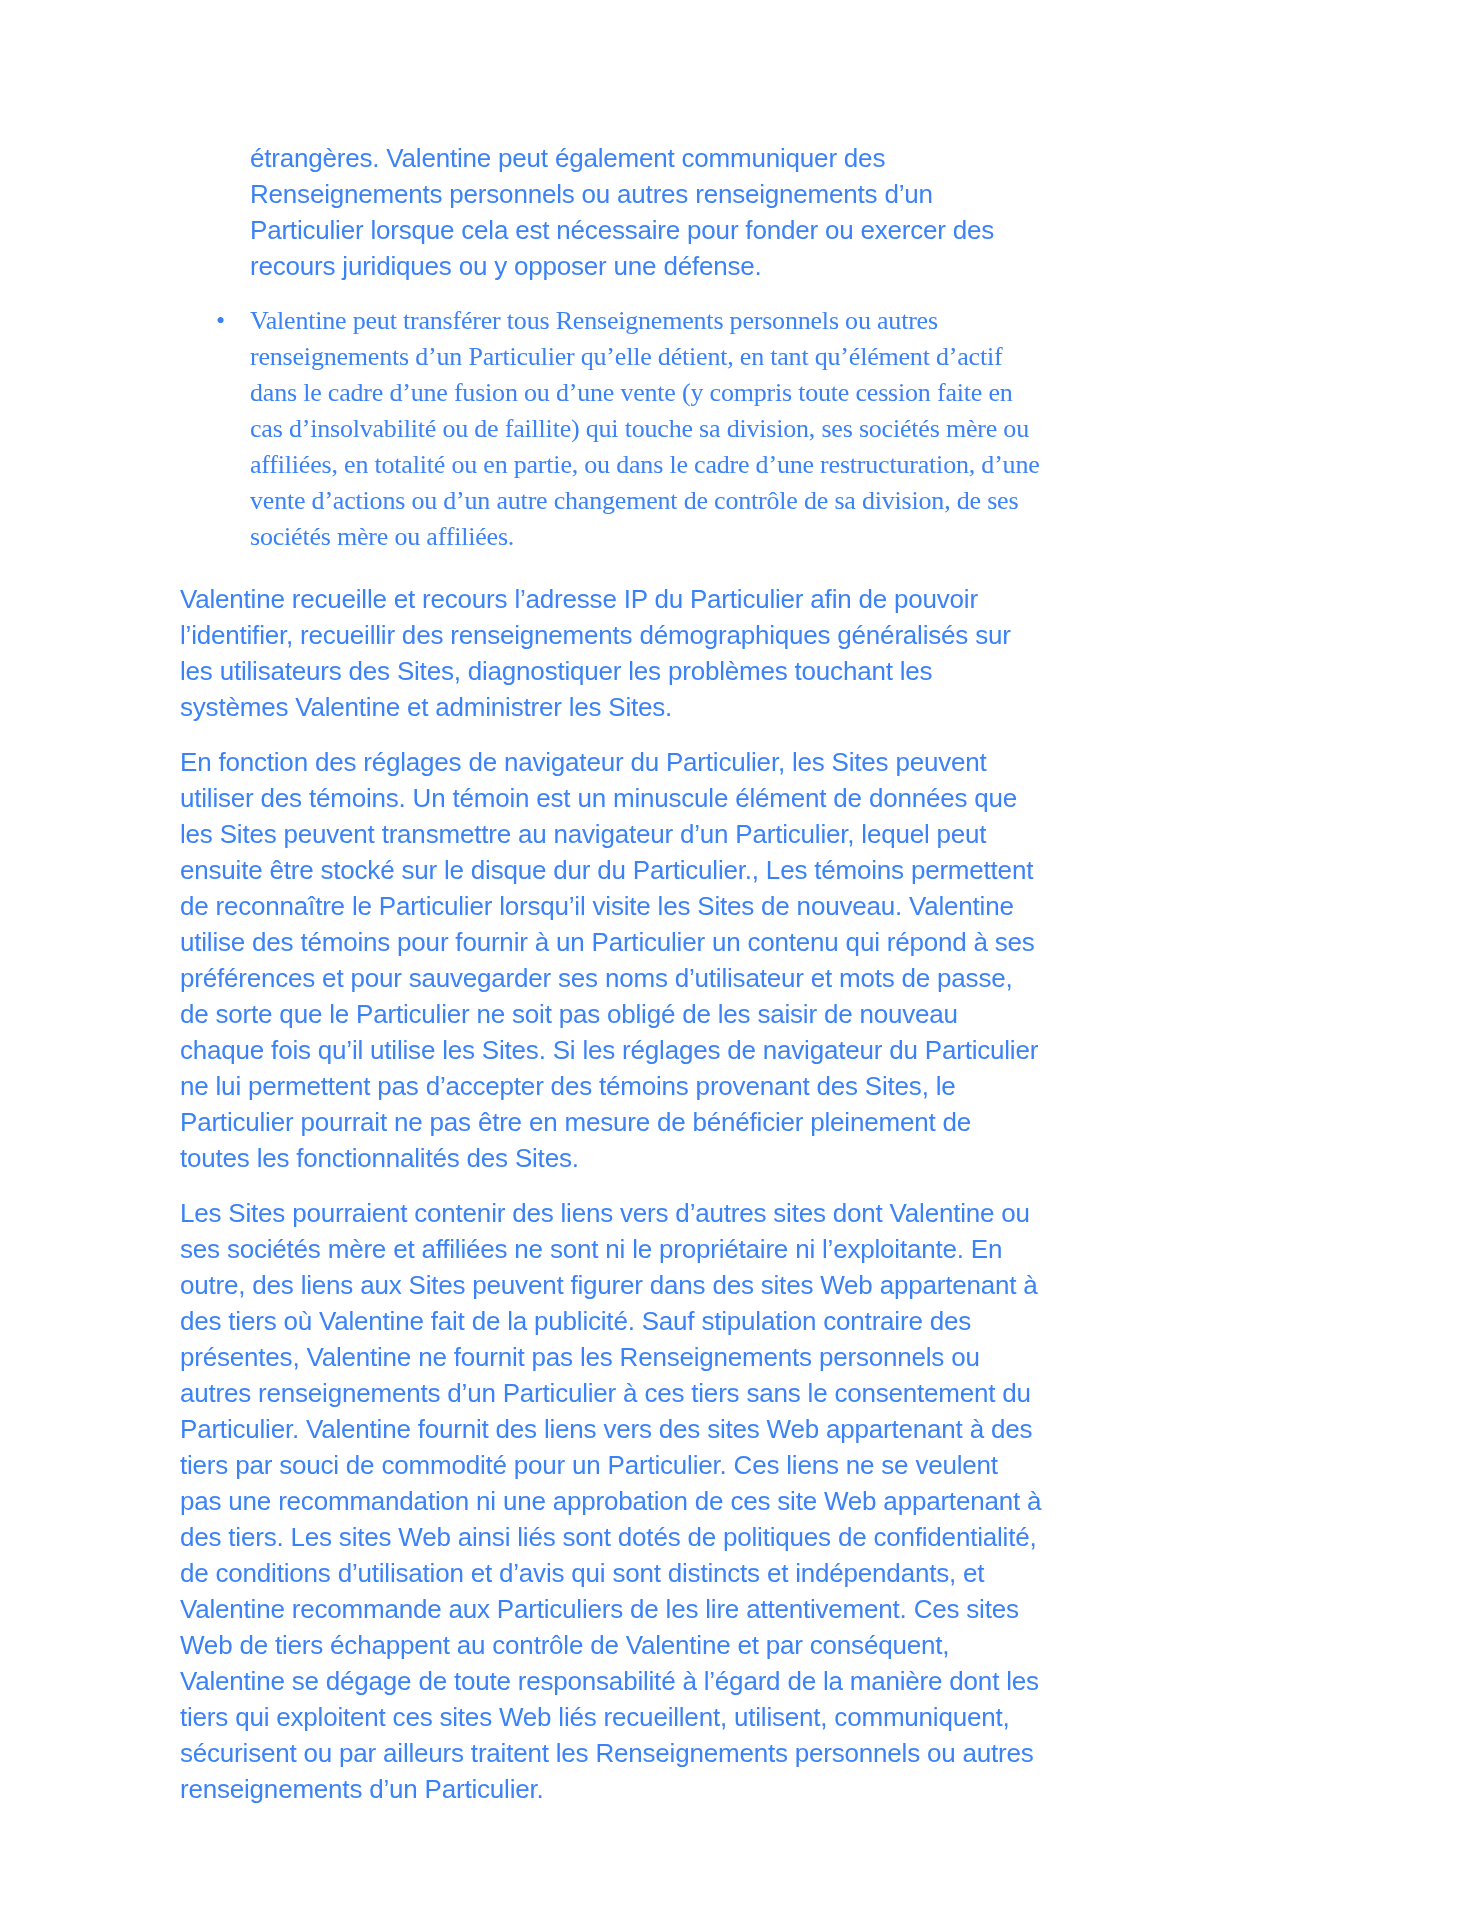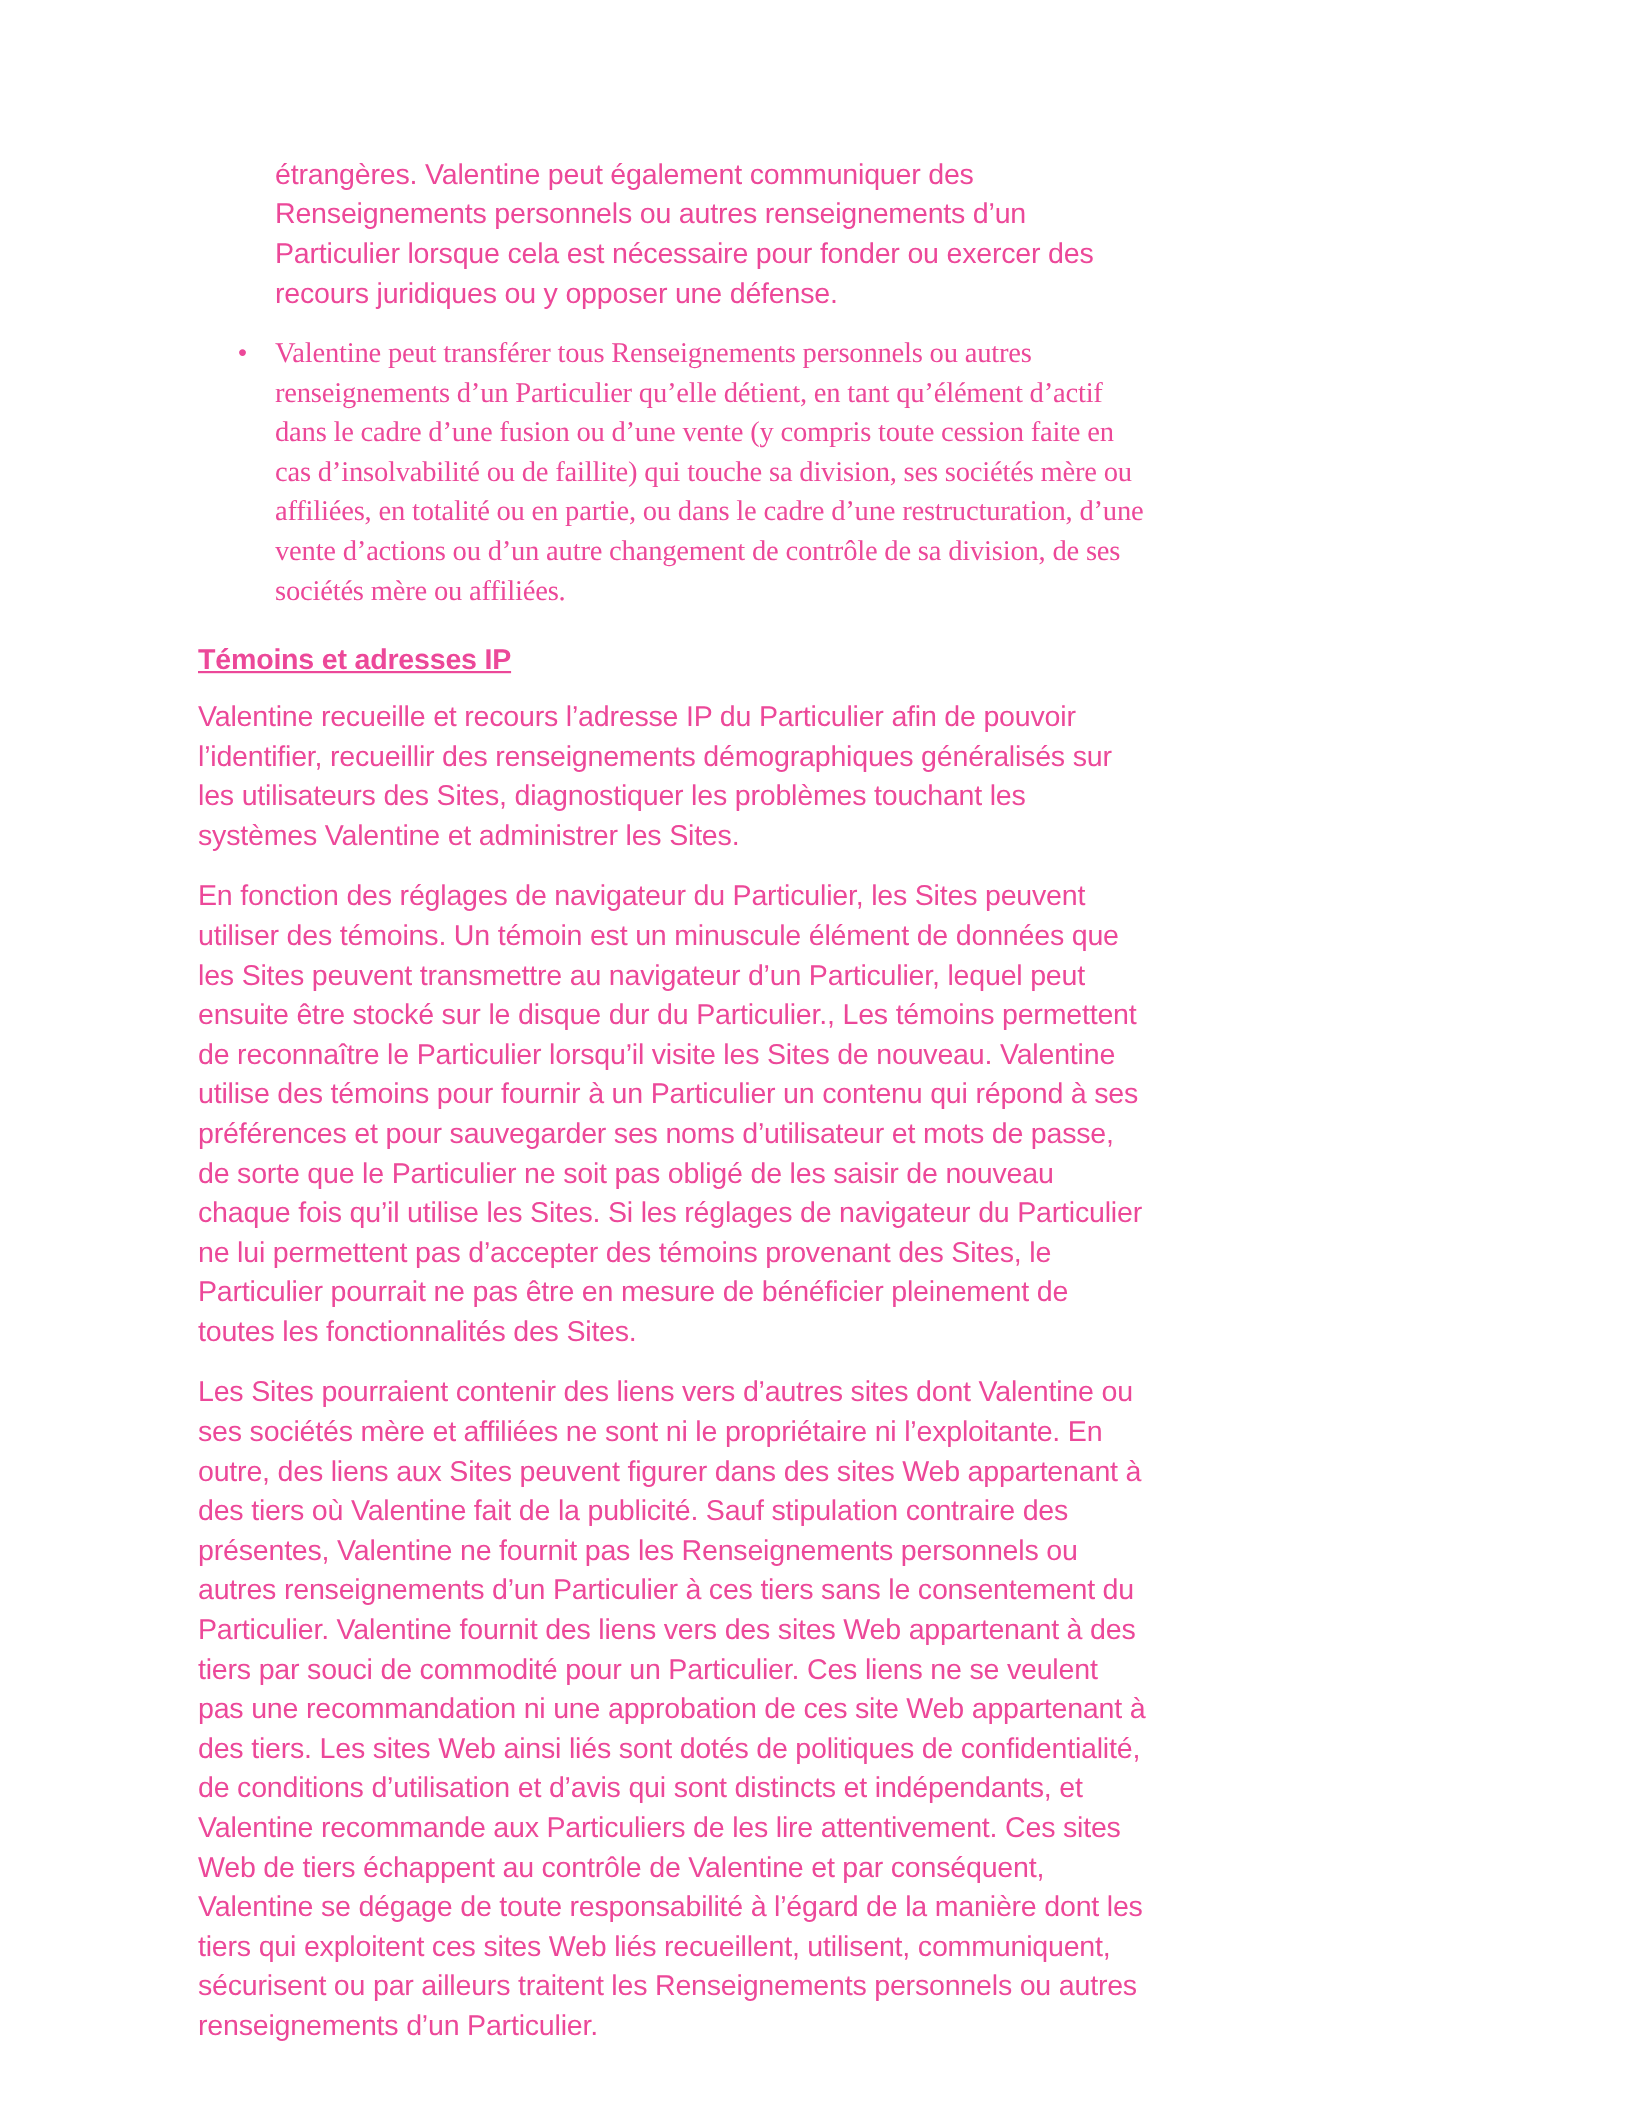--- a/index.html
+++ b/index.html
@@ -5,21 +5,21 @@
   html, body {
     margin: 0;
     padding: 0;
     background: #ffffff;
   }
   .page {
     position: relative;
     width: 1484px;
     height: 1920px;
     background: #ffffff;
-    color: #ec4899;
+    color: #3b82f6;
     font-family: "Liberation Sans", sans-serif;
     font-size: 26px;
     line-height: 36px;
     letter-spacing: -0.2px;
     overflow: hidden;
   }
   .content {
     box-sizing: content-box;
     padding: 140px 0 0 180px;
     width: 862px;
@@ -61,21 +61,20 @@
 
 <div class="page">
   <div class="content">
 
     <p class="para indent">étrangères. Valentine peut également communiquer des Renseignements personnels ou autres renseignements d’un Particulier lorsque cela est nécessaire pour fonder ou exercer des recours juridiques ou y opposer une défense.</p>
 
     <ul class="bullet-list">
       <li class="bullet-item">Valentine peut transférer tous Renseignements personnels ou autres renseignements d’un Particulier qu’elle détient, en tant qu’élément d’actif dans le cadre d’une fusion ou d’une vente (y compris toute cession faite en cas d’insolvabilité ou de faillite) qui touche sa division, ses sociétés mère ou affiliées, en totalité ou en partie, ou dans le cadre d’une restructuration, d’une vente d’actions ou d’un autre changement de contrôle de sa division, de ses sociétés mère ou affiliées.</li>
     </ul>
 
-    <h2 class="section-heading">Témoins et adresses IP</h2>
 
     <p class="para">Valentine recueille et recours l’adresse IP du Particulier afin de pouvoir l’identifier, recueillir des renseignements démographiques généralisés sur les utilisateurs des Sites, diagnostiquer les problèmes touchant les systèmes Valentine et administrer les Sites.</p>
 
     <p class="para">En fonction des réglages de navigateur du Particulier, les Sites peuvent utiliser des témoins. Un témoin est un minuscule élément de données que les Sites peuvent transmettre au navigateur d’un Particulier, lequel peut ensuite être stocké sur le disque dur du Particulier., Les témoins permettent de reconnaître le Particulier lorsqu’il visite les Sites de nouveau. Valentine utilise des témoins pour fournir à un Particulier un contenu qui répond à ses préférences et pour sauvegarder ses noms d’utilisateur et mots de passe, de sorte que le Particulier ne soit pas obligé de les saisir de nouveau chaque fois qu’il utilise les Sites. Si les réglages de navigateur du Particulier ne lui permettent pas d’accepter des témoins provenant des Sites, le Particulier pourrait ne pas être en mesure de bénéficier pleinement de toutes les fonctionnalités des Sites.</p>
 
 
     <p class="para">Les Sites pourraient contenir des liens vers d’autres sites dont Valentine ou ses sociétés mère et affiliées ne sont ni le propriétaire ni l’exploitante. En outre, des liens aux Sites peuvent figurer dans des sites Web appartenant à des tiers où Valentine fait de la publicité. Sauf stipulation contraire des présentes, Valentine ne fournit pas les Renseignements personnels ou autres renseignements d’un Particulier à ces tiers sans le consentement du Particulier. Valentine fournit des liens vers des sites Web appartenant à des tiers par souci de commodité pour un Particulier. Ces liens ne se veulent pas une recommandation ni une approbation de ces site Web appartenant à des tiers. Les sites Web ainsi liés sont dotés de politiques de confidentialité, de conditions d’utilisation et d’avis qui sont distincts et indépendants, et Valentine recommande aux Particuliers de les lire attentivement. Ces sites Web de tiers échappent au contrôle de Valentine et par conséquent, Valentine se dégage de toute responsabilité à l’égard  de la manière dont les tiers qui exploitent ces sites Web liés recueillent, utilisent, communiquent, sécurisent ou par ailleurs traitent les Renseignements personnels ou autres renseignements d’un Particulier.</p>
 
   </div>
 </div>

